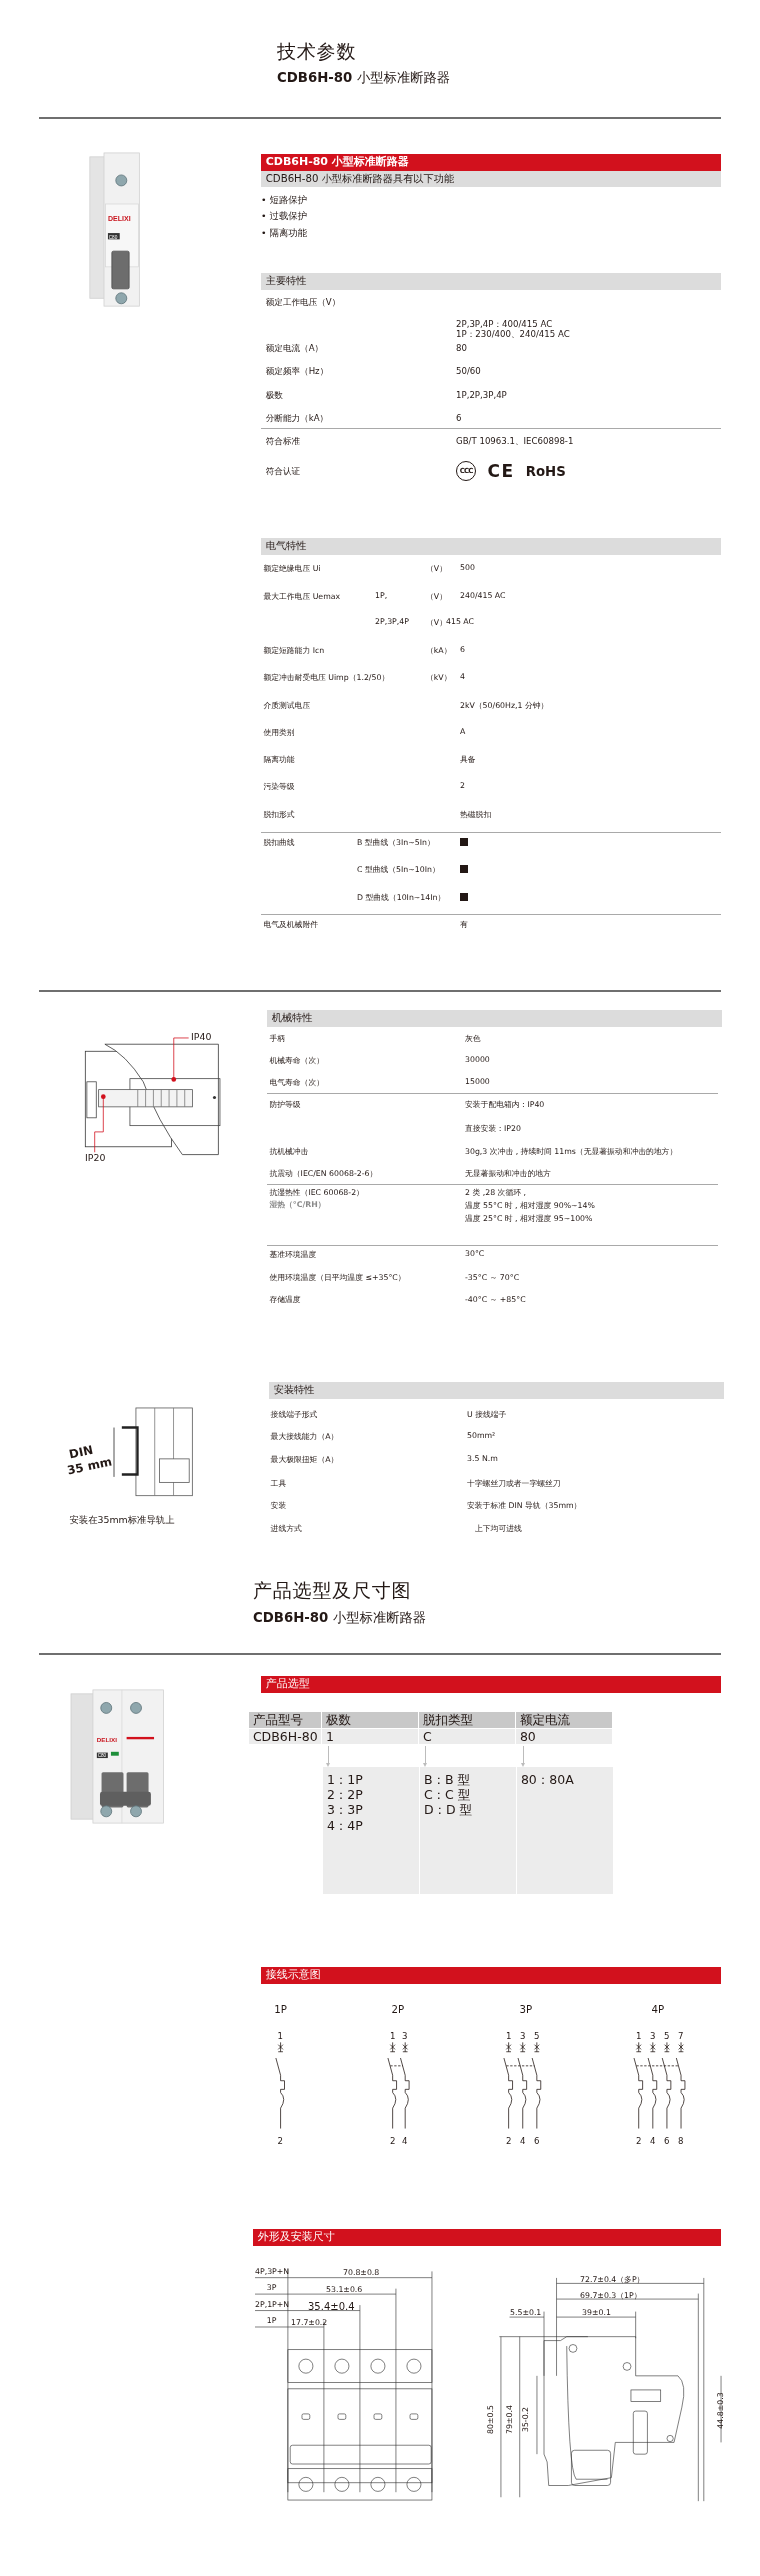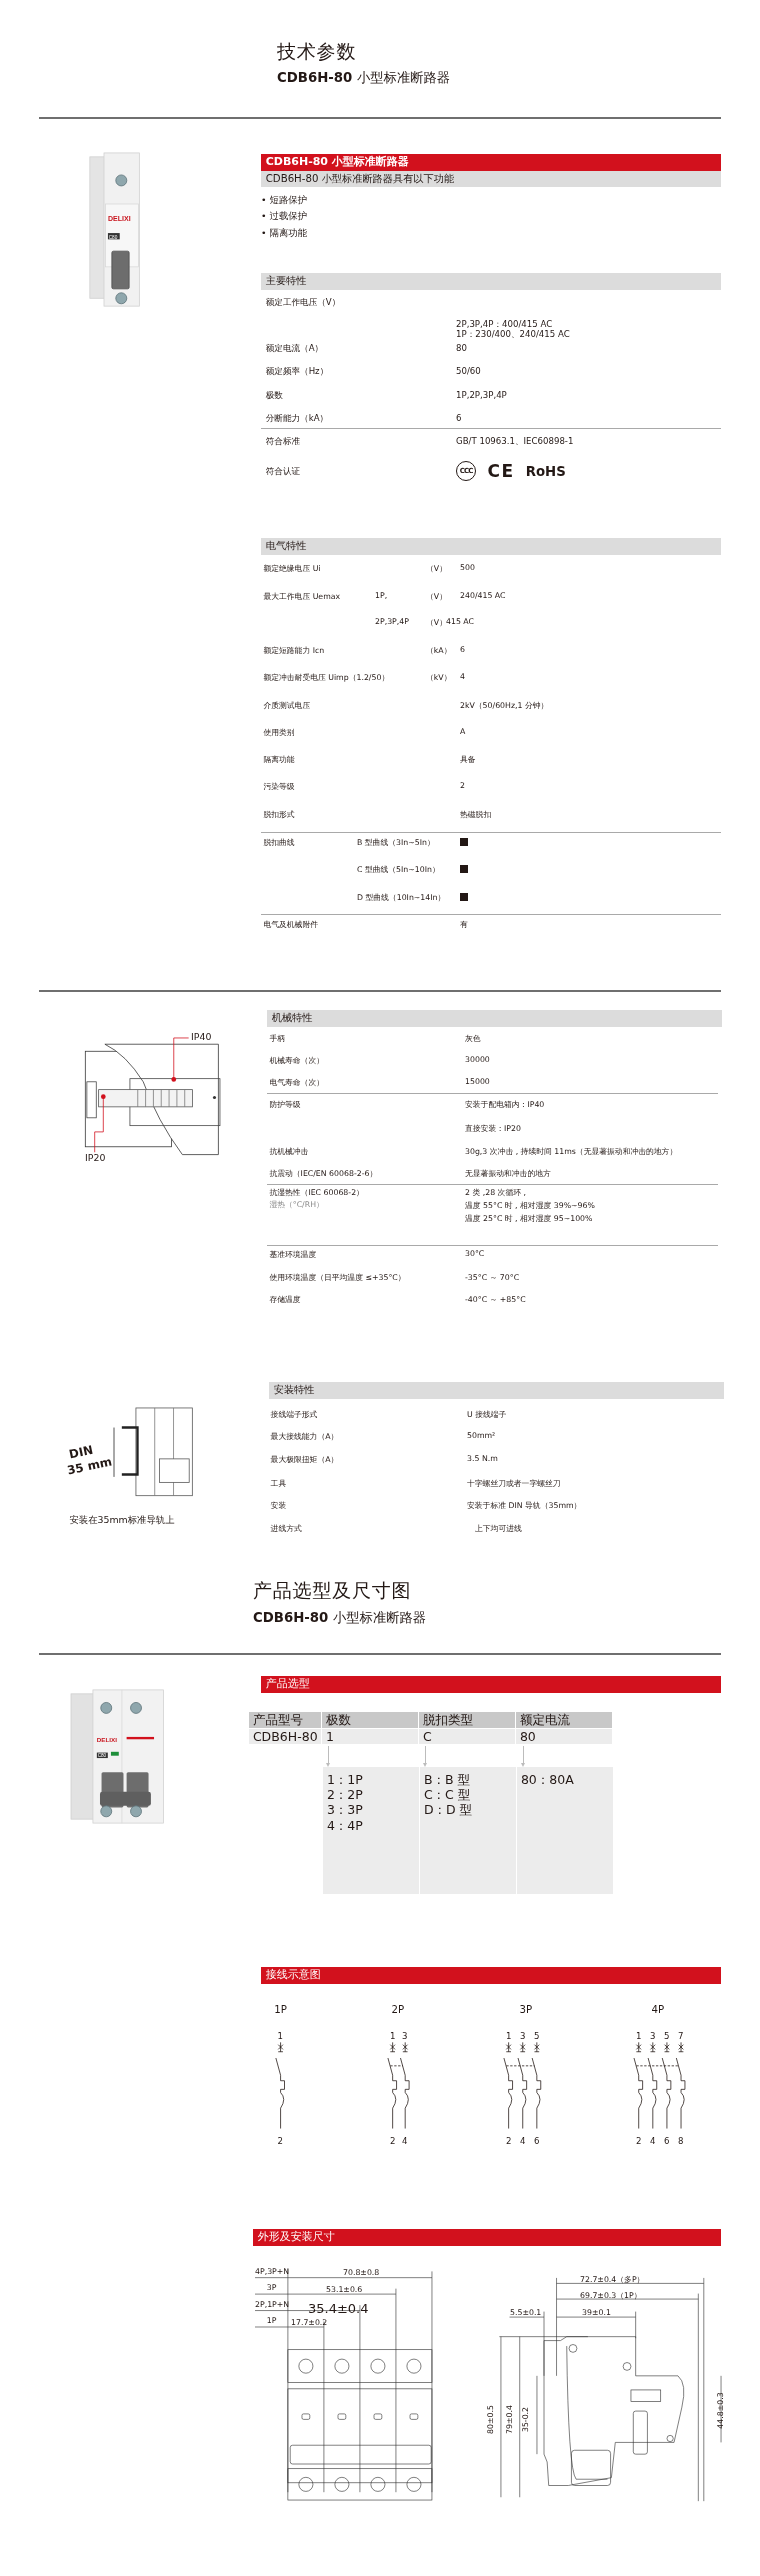--- a/index.html
+++ b/index.html
@@ -237,23 +237,23 @@
       <span class="k" style="left:2.4px;">抗机械冲击</span>
       <span class="v" style="left:198px;">30g,3 次冲击 , 持续时间 11ms（无显著振动和冲击的地方）</span>
     </div>
   <div class="row" style="top:158px; font-size:7.8px;">
       <span class="k" style="left:2.4px;">抗震动（IEC/EN 60068-2-6）</span>
       <span class="v" style="left:198px;">无显著振动和冲击的地方</span>
     </div>
   <div class="sep" style="top:174px; width:451px;"></div>
   <div class="row" style="top:177px; font-size:7.8px; line-height:12.5px;">
     <span class="k" style="left:2.4px;">抗湿热性（IEC 60068-2）</span>
-    <span class="k muted" style="left:2.4px; top:11.8px;">湿热（°C/RH）</span>
+    <span class="k muted" style="left:2.4px; top:11.8px;font-weight:bold;">湿热（°C/RH）</span>
     <span class="v" style="left:198px;">2 类 ,28 次循环 ,</span>
-    <span class="v" style="left:198px; top:12.5px;">温度 55°C 时 , 相对湿度 39%~96%</span>
+    <span class="v" style="left:198px; top:12.5px;">温度 55°C 时 , 相对湿度 90%~14%</span>
     <span class="v" style="left:198px; top:26px;">温度 25°C 时 , 相对湿度 95~100%</span>
   </div>
   <div class="sep" style="top:235px; width:451px;"></div>
   <div class="row" style="top:239px; font-size:7.8px;">
       <span class="k" style="left:2.4px;">基准环境温度</span>
       <span class="v" style="left:198px;">30°C</span>
     </div>
   <div class="row" style="top:262px; font-size:7.8px;">
       <span class="k" style="left:2.4px;">使用环境温度（日平均温度 ≤+35°C）</span>
       <span class="v" style="left:198px;">-35°C ～ 70°C</span>
@@ -471,21 +471,21 @@
         <rect x="106" y="190" width="10" height="7" rx="2"></rect>
       <rect x="152" y="190" width="10" height="7" rx="2"></rect>
         <rect x="198" y="190" width="10" height="7" rx="2"></rect>
     </g>
   </svg>
   <div class="abs" style="left:0; top:1.6px; font-size:7.8px;">4P,3P+N</div>
   <div class="abs" style="left:88px; top:3.1px; font-size:7.8px;">70.8±0.8</div>
   <div class="abs" style="left:11.8px; top:18px; font-size:7.8px;">3P</div>
   <div class="abs" style="left:71px; top:19.6px; font-size:7.8px;">53.1±0.6</div>
   <div class="abs" style="left:0; top:35px; font-size:7.8px;">2P,1P+N</div>
-  <div class="abs" style="left:53px; top:36px; font-size:13px;">35.4±0.4</div>
+  <div class="abs" style="left:53px; top:36px; font-size:10px;">35.4±0.4</div>
   <div class="abs" style="left:11.8px; top:51px; font-size:7.8px;">1P</div>
   <div class="abs" style="left:36px; top:53px; font-size:7.8px;">17.7±0.2</div>
 </div>
 
 <div class="abs" style="left:482px; top:2274px; width:247px; height:235px;">
   <svg width="247" height="235" viewBox="0 0 315 300">
     <g stroke="#333" fill="none" stroke-width="0.8">
       <line x1="95" y1="12" x2="283" y2="12"></line>
         <line x1="283" y1="5" x2="283" y2="290"></line>
       <line x1="95" y1="32" x2="276" y2="32"></line>

